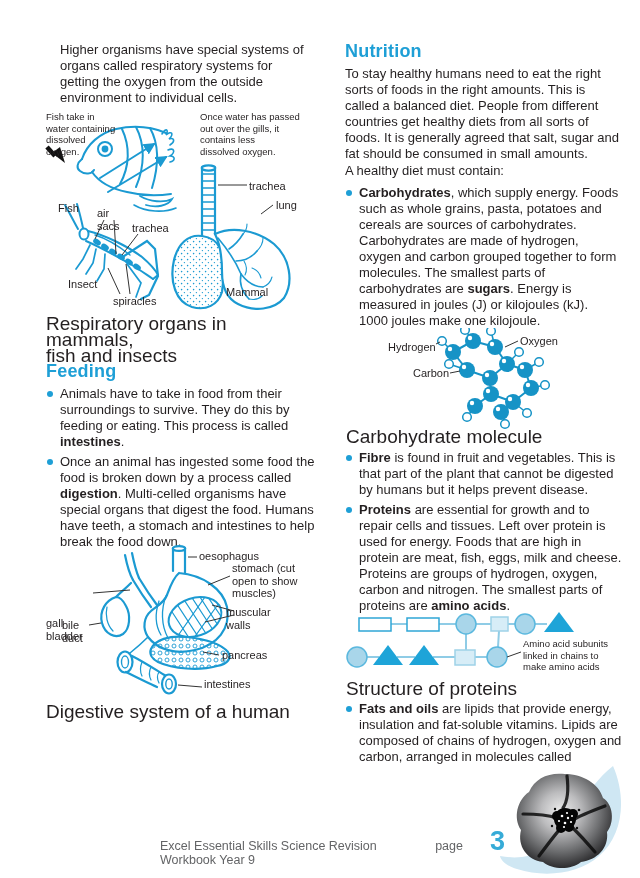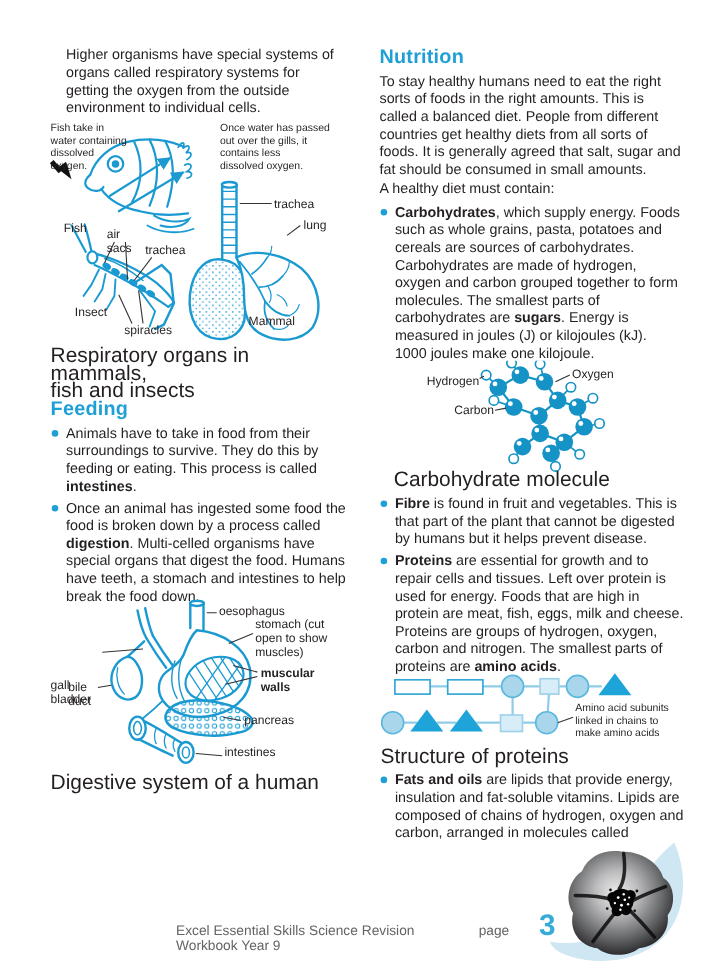--- a/index.html
+++ b/index.html
@@ -224,21 +224,21 @@
       <line x1="174" y1="110" x2="158" y2="107"></line>
       <line x1="157" y1="142" x2="133" y2="140"></line>
     </g>
   </svg>
   <div class="abs fig-label" style="left:199px; top:550px;">oesophagus</div>
   <div class="abs fig-label" style="left:232px; top:562px; width:86px;">stomach (cut
 open to show
 muscles)</div>
   <div class="abs fig-label" style="left:62px; top:583px;margin-top:36px;">bile
 duct</div>
-  <div class="abs fig-label" style="left:237px; top:606px;font-weight:bold;">muscular
+  <div class="abs fig-label" style="left:226px; top:606px;">muscular
 walls</div>
   <div class="abs fig-label" style="left:46px; top:617px;">gall
 bladder</div>
   <div class="abs fig-label" style="left:222px; top:649px;">pancreas</div>
   <div class="abs fig-label" style="left:204px; top:678px;">intestines</div>
 </div>
 
 <div class="abs caption" style="left:46px; top:704px;">Digestive system of a human</div>
 
 <div class="abs heading" style="left:345px; top:41px;">Nutrition</div>
@@ -329,21 +329,21 @@
       <line x1="91" y1="16" x2="95" y2="14"></line>
       <line x1="173" y1="13" x2="160" y2="19"></line>
       <line x1="105" y1="45" x2="115" y2="43"></line>
     </g>
   </svg>
   <div class="abs fig-label" style="left:388px; top:341px;">Hydrogen</div>
   <div class="abs fig-label" style="left:520px; top:335px;">Oxygen</div>
   <div class="abs fig-label" style="left:413px; top:367px;">Carbon</div>
 </div>
 
-<div class="abs caption" style="left:346px; top:429px;margin-left:12px;">Carbohydrate molecule</div>
+<div class="abs caption" style="left:346px; top:429px;">Carbohydrate molecule</div>
 
 <ul class="bullets abs" style="left:345px; top:450px; width:278px;">
   <li><span style="font-weight: bold; margin-top: 24px;">Fibre</span><span> is found in fruit and vegetables. This is that part of the plant that cannot be digested by humans but it helps prevent disease.</span></li>
   <li><span style="font-weight: bold;">Proteins</span><span> are essential for growth and to repair cells and tissues. Left over protein is used for energy. Foods that are high in protein are meat, fish, eggs, milk and cheese. Proteins are groups of hydrogen, oxygen, carbon and nitrogen. The smallest parts of proteins are </span><span style="font-weight: bold;">amino acids</span><span>.</span></li>
 </ul>
 
 <div class="abs" style="left:0; top:0;">
   <svg class="abs" style="left:345px; top:610px;" width="285" height="70" viewBox="0 0 285 70">
     <g stroke="#8fcce6" stroke-width="2">
       <line x1="46" y1="14" x2="62" y2="14"></line>

